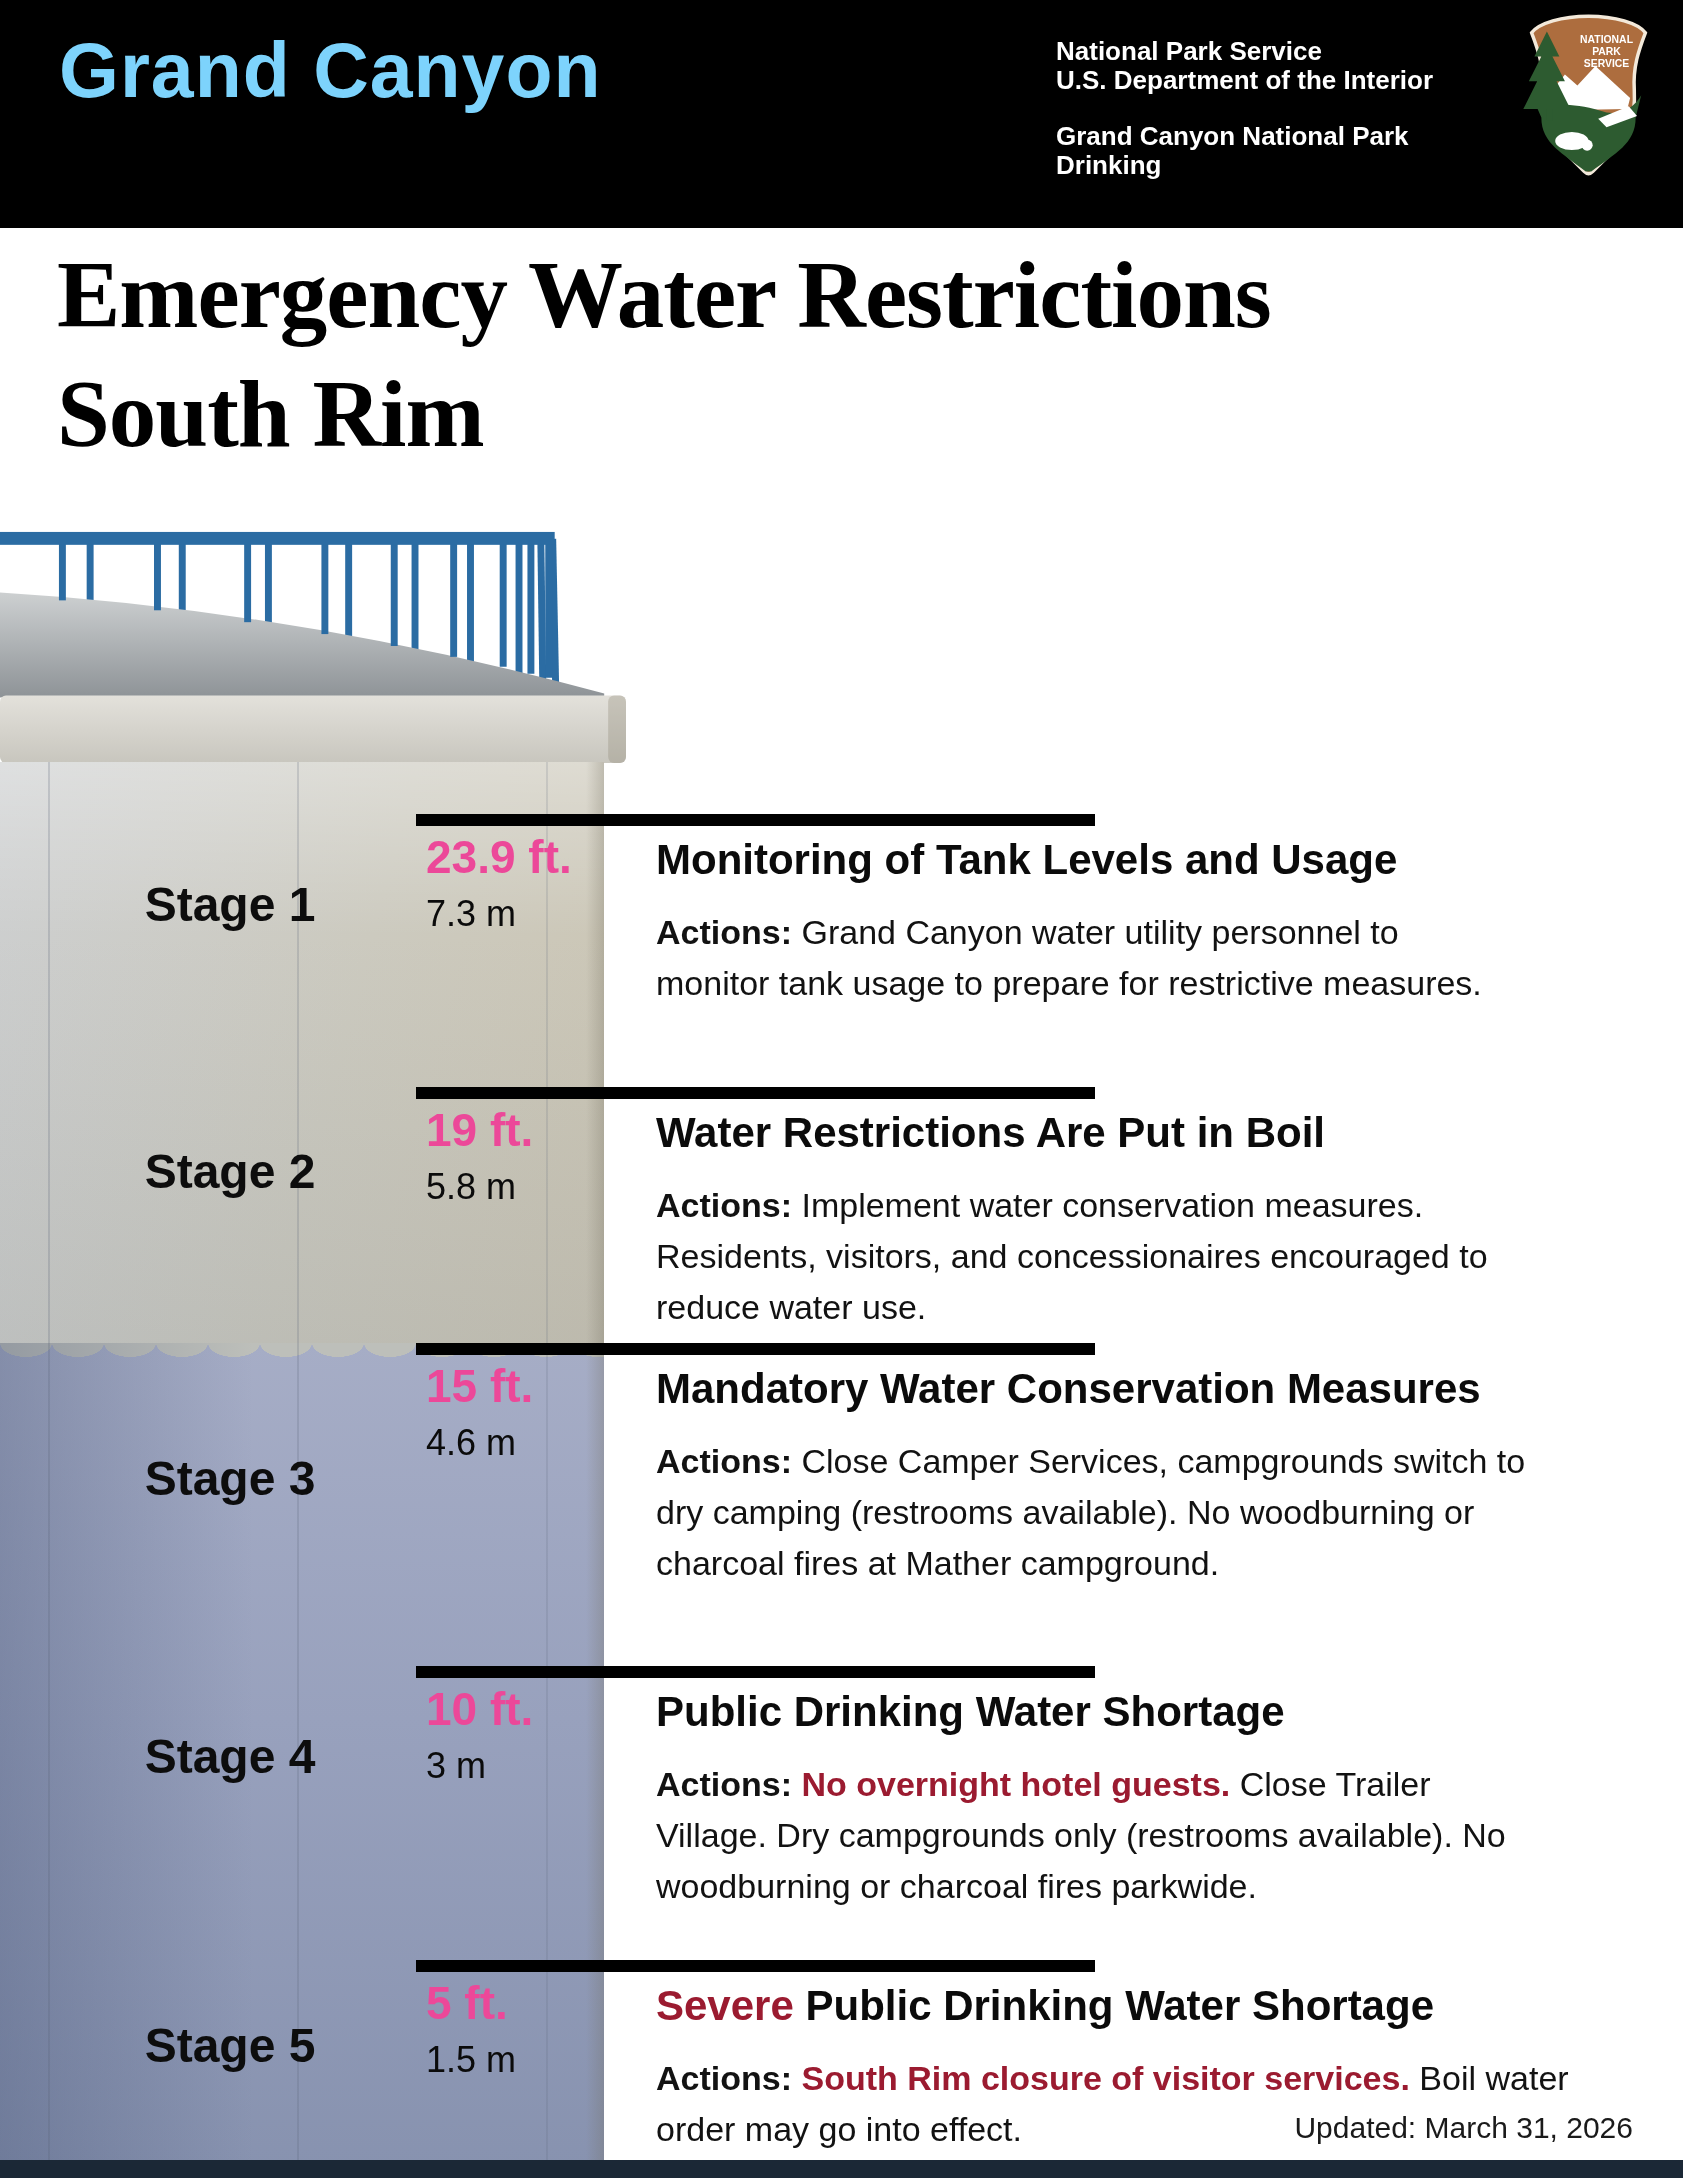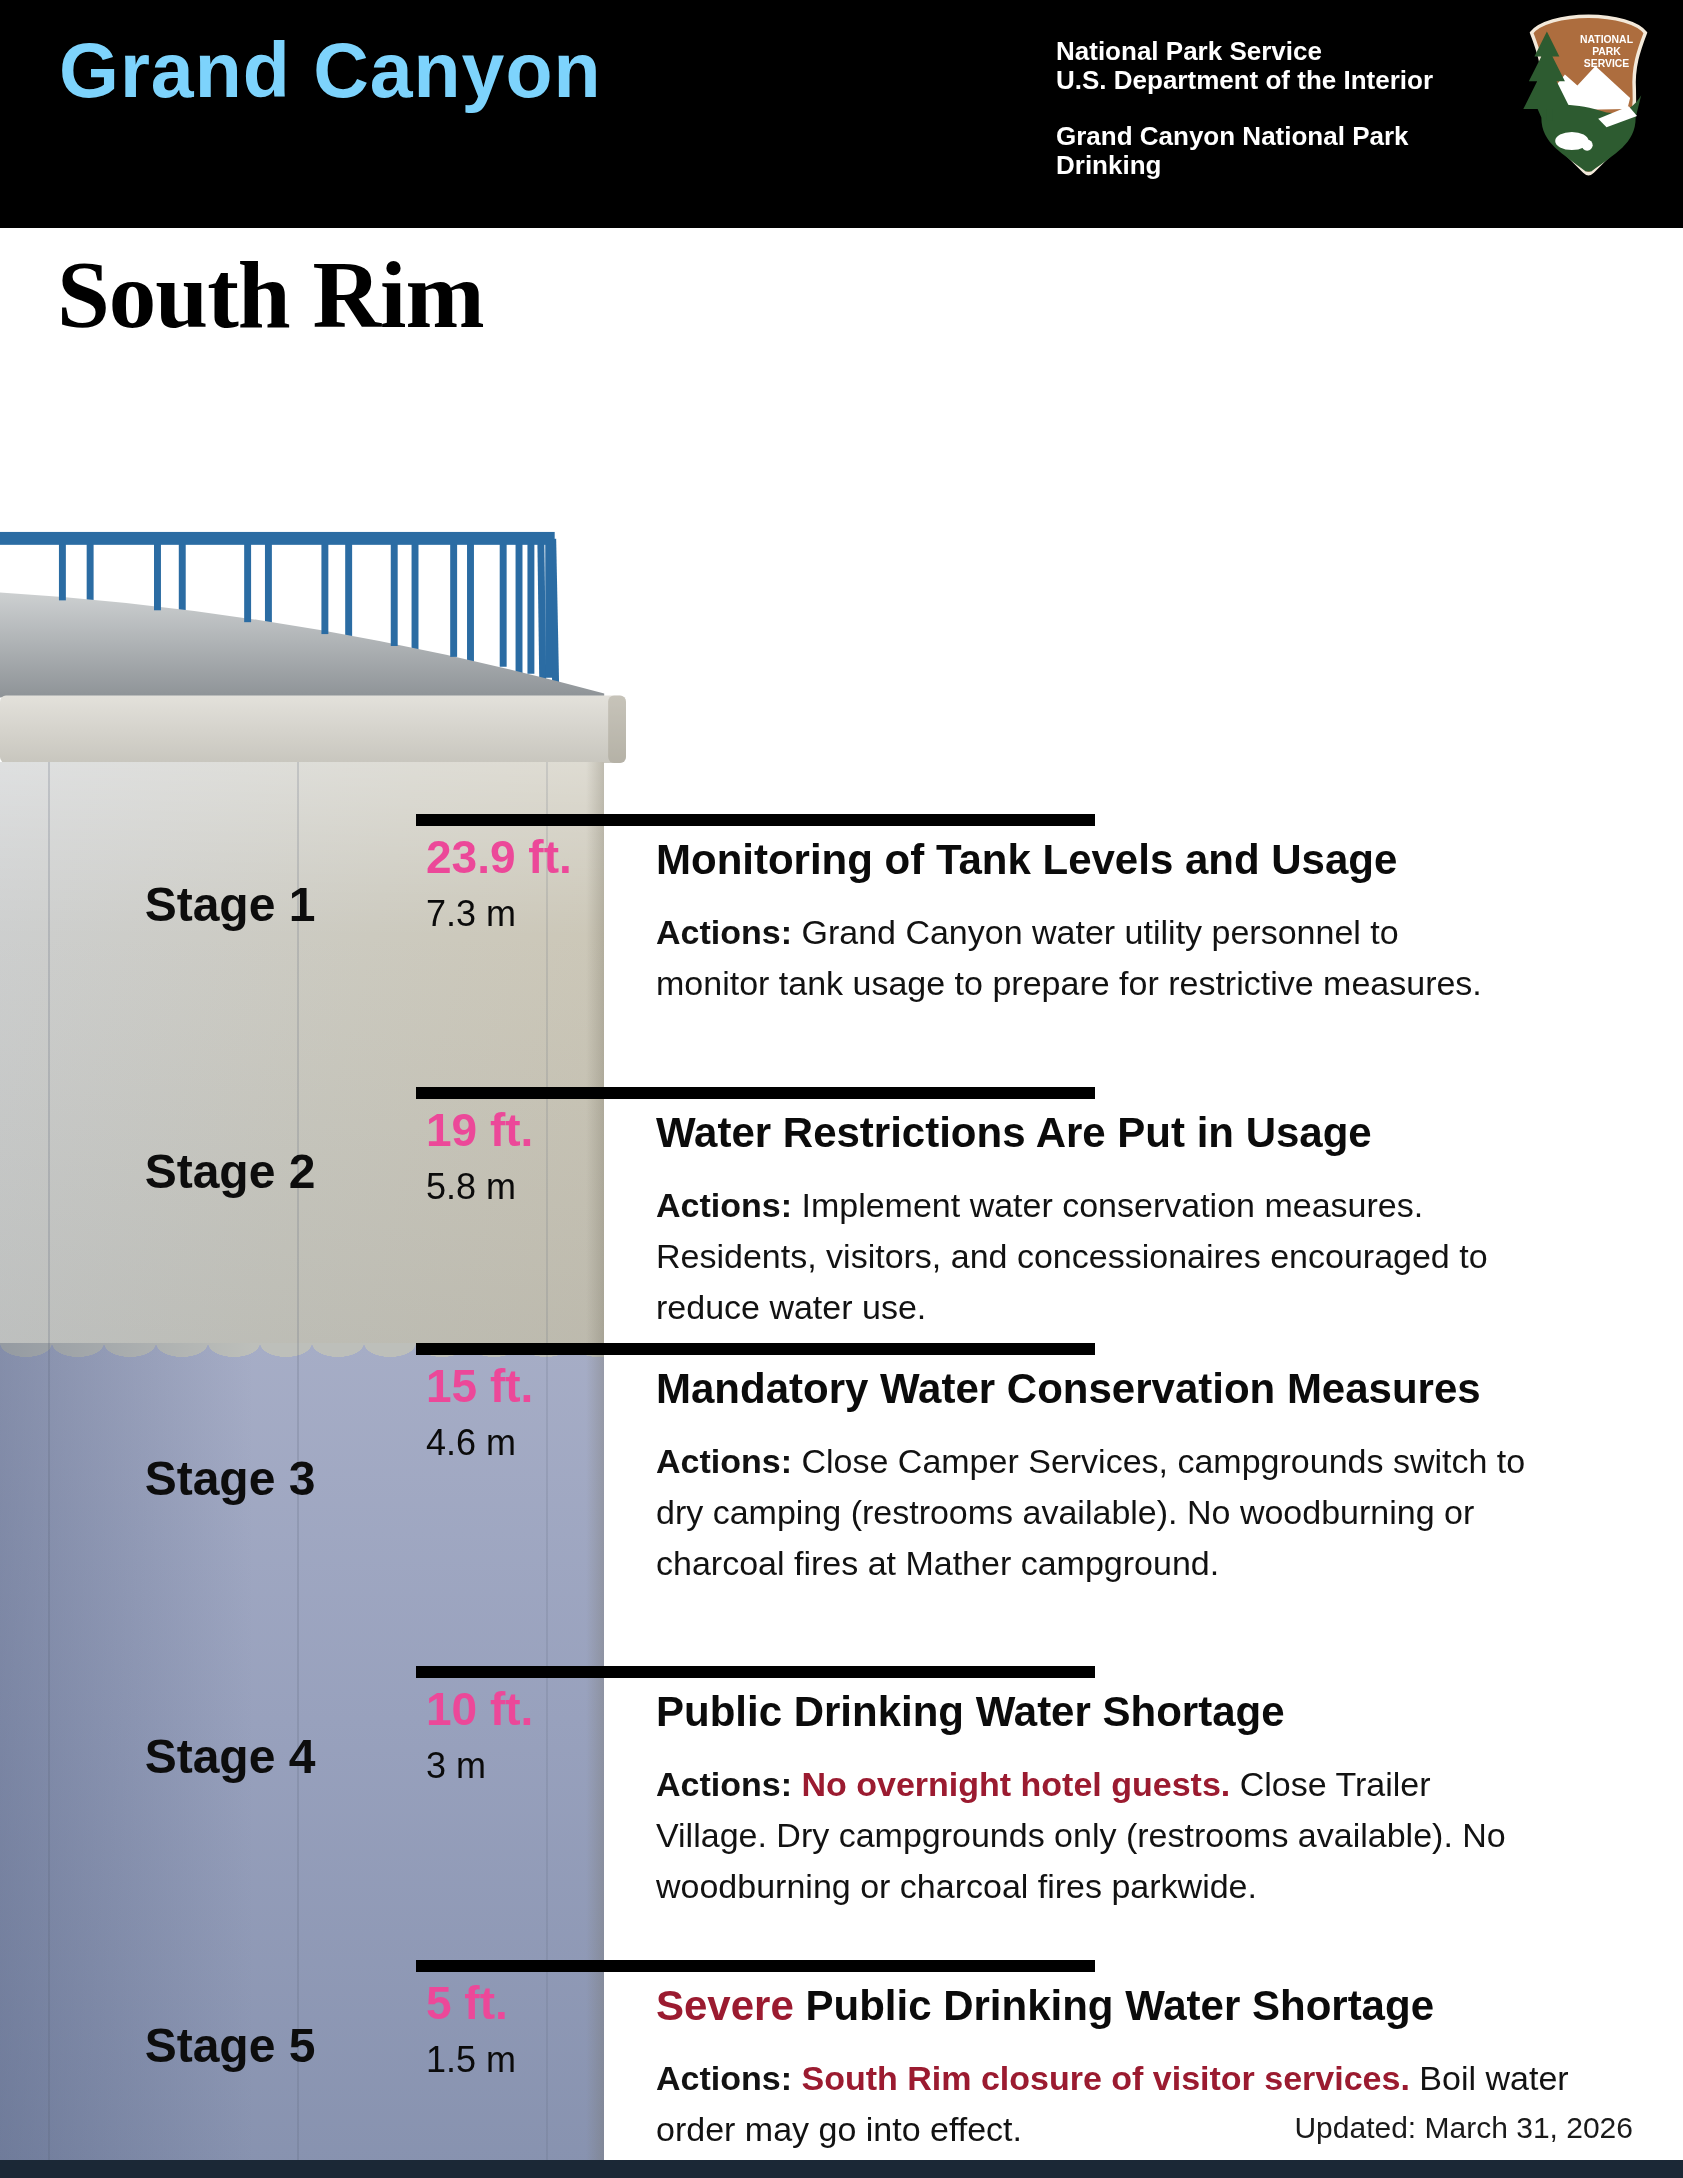--- a/index.html
+++ b/index.html
@@ -85,20 +85,21 @@
       <polygon points="16,66 33,45 42,53 55,39 80,62 78,70 18,71" fill="#fff"></polygon>
       <path d="M9,60 C20,70 38,64 58,71 C72,76 82,70 88,60 L84,76 C84,95 69,102 52,115 L48,115 C32,102 16,95 16,76 Z" fill="#2d5b30"></path>
       <polygon points="57,77 79,68 85,75 63,83" fill="#fff"></polygon>
       <polygon points="20,14 11,32 16,32 7,50 13,50 3,70 20,70 20,78 24,78 24,70 37,70 27,50 33,50 24,32 29,32" fill="#2d5b30"></polygon>
       <ellipse cx="38" cy="93" rx="12" ry="6.5" fill="#fff"></ellipse>
       <circle cx="49" cy="96" r="4" fill="#fff"></circle>
     </svg>
   </div>
 
   <div class="big-title">
+    <div>Emergency Water Restrictions</div>
     <div>South Rim</div>
   </div>
 
 
   <svg class="tank-top-svg" viewBox="0 0 632 240" preserveAspectRatio="none">
     <defs>
       <linearGradient id="domeG" x1="0" y1="0" x2="0" y2="1">
         <stop offset="0" stop-color="#cdd0d1"></stop>
           <stop offset="1" stop-color="#8e9397"></stop>
       </linearGradient>
@@ -156,21 +157,21 @@
     <div class="m">7.3 m</div>
     <h2 class="heading" style="margin:0"><span class="red"></span> <span>Monitoring of Tank Levels and Usage</span></h2>
     <p class="actions" style="margin:0"><span class="b">Actions:</span> <span class="red"></span> <span>Grand Canyon water utility personnel to
 monitor tank usage to prepare for restrictive measures.</span></p>
   </div>
 
   <div class="row row-2">
     <div class="rule"></div>
     <div class="ft">19 ft.</div>
     <div class="m">5.8 m</div>
-    <h2 class="heading" style="margin:0"><span class="red"></span> <span>Water Restrictions Are Put in Usage</span></h2>
+    <h2 class="heading" style="margin:0"><span class="red"></span> <span>Water Restrictions Are Put in Boil</span></h2>
     <p class="actions" style="margin:0"><span class="b">Actions:</span> <span class="red"></span> <span>Implement water conservation measures.
 Residents, visitors, and concessionaires encouraged to
 reduce water use.</span></p>
   </div>
 
   <div class="row row-3">
     <div class="rule"></div>
     <div class="ft">15 ft.</div>
     <div class="m">4.6 m</div>
     <h2 class="heading" style="margin:0"><span class="red"></span> <span>Mandatory Water Conservation Measures</span></h2>

